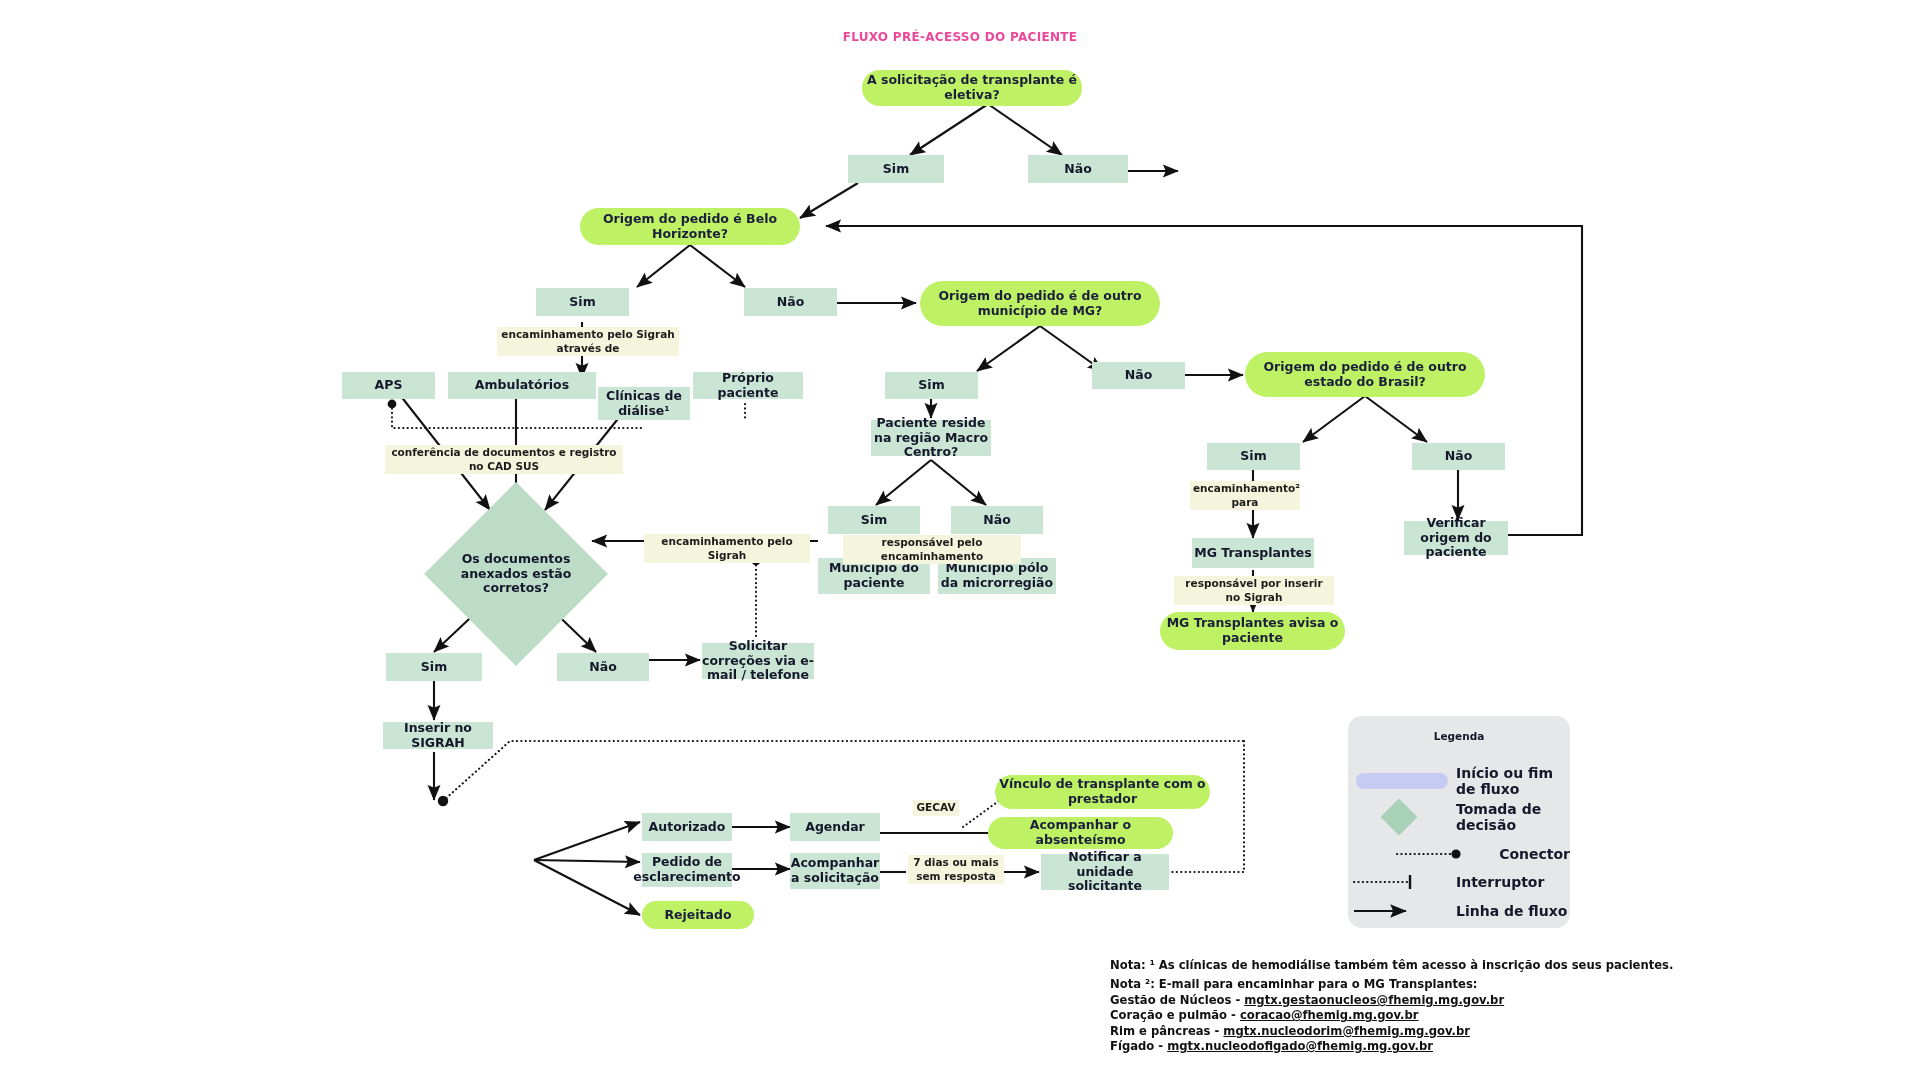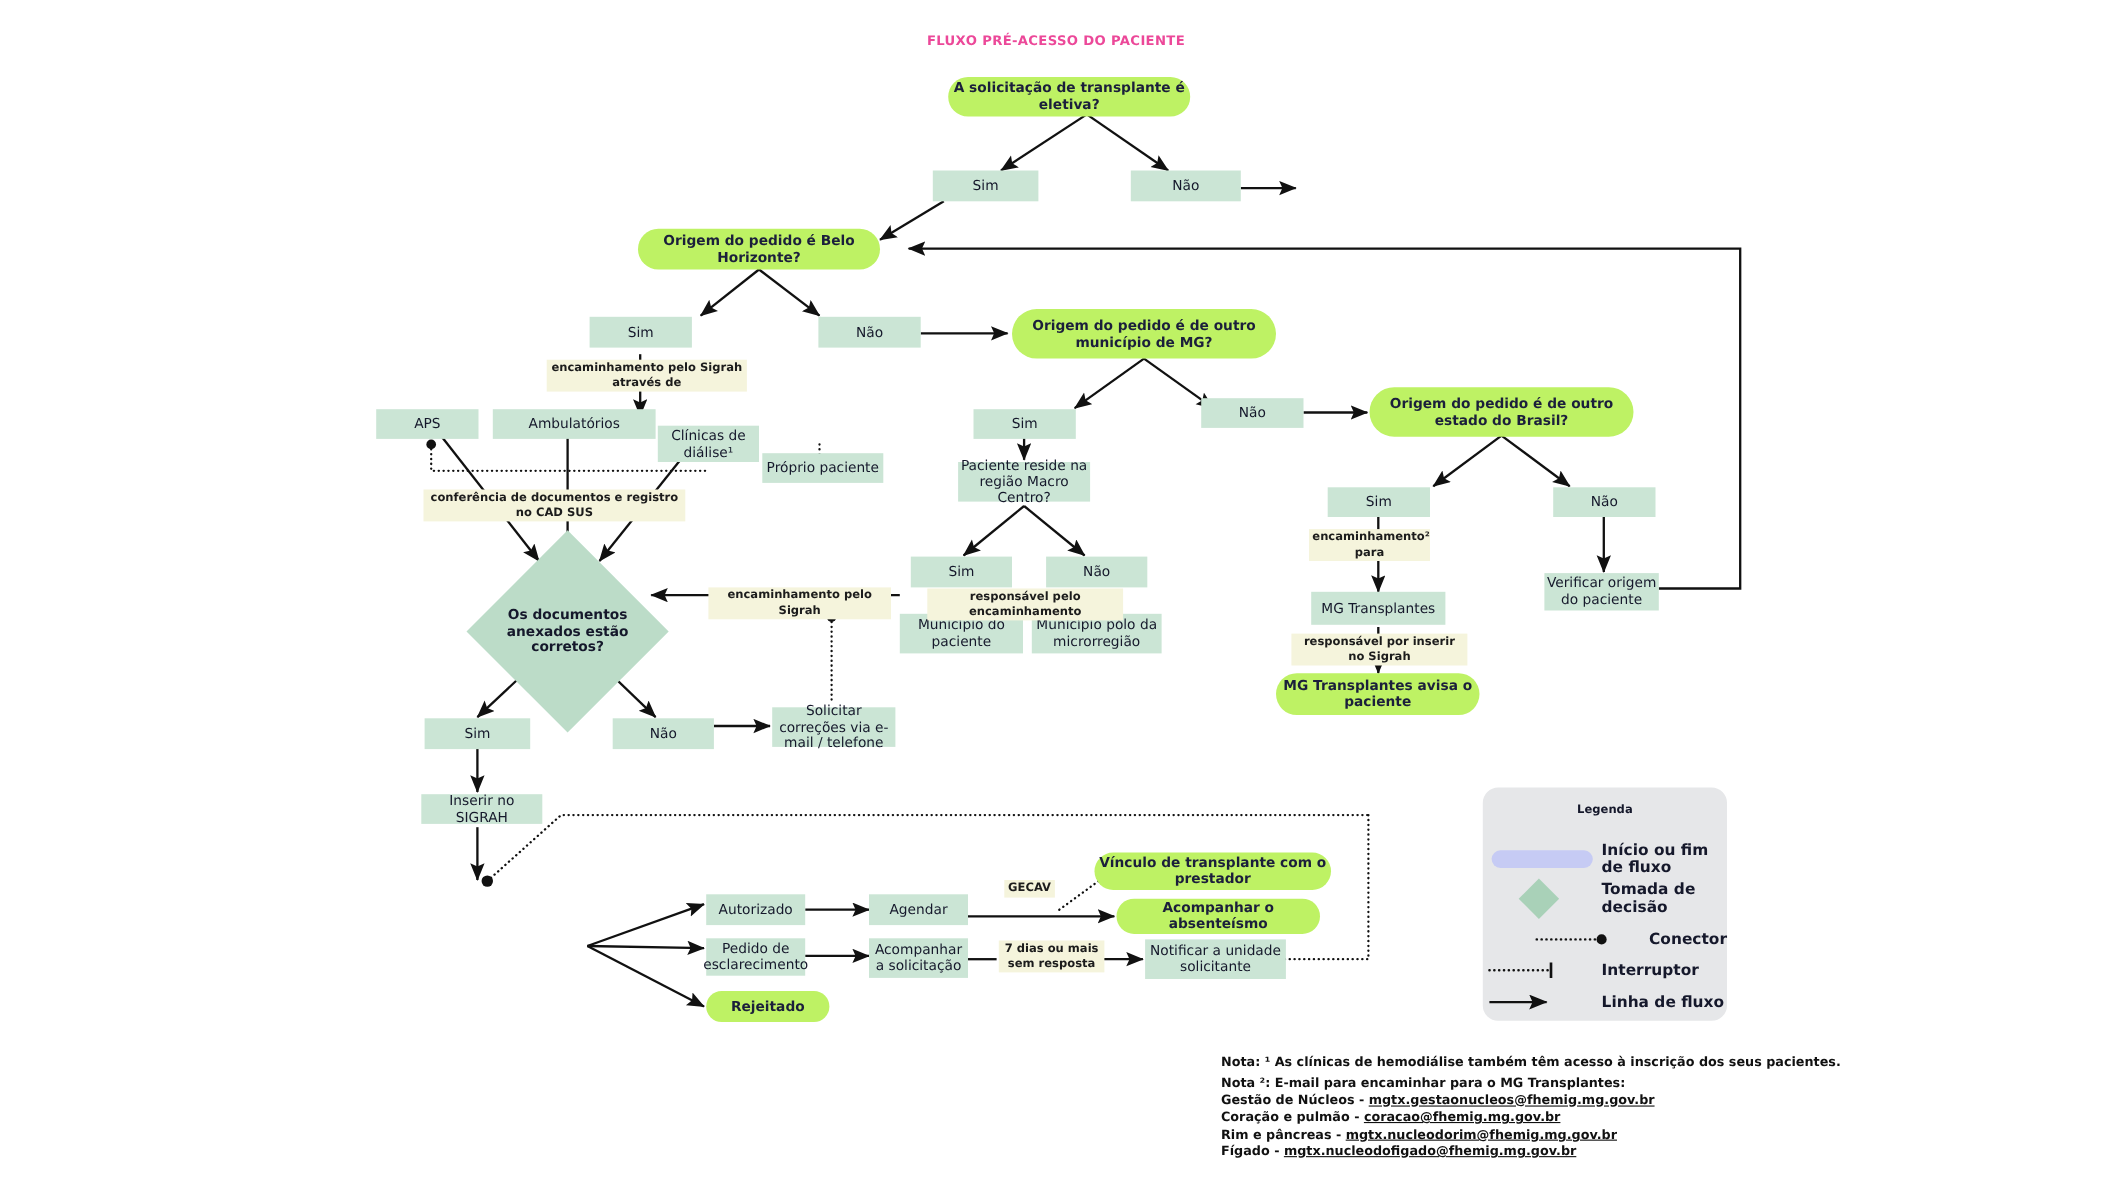--- a/index.html
+++ b/index.html
@@ -35,21 +35,21 @@
     align-items: center;
     justify-content: center;
     text-align: center;
     color: #15182b;
     line-height: 1.18;
     z-index: 3;
   }
   .n-proc {
     background: #cbe5d5;
     font-size: 12.5px;
-    font-weight: 400;
+    font-weight: 700;
   }
   .n-term {
     background: #bef264;
     border-radius: 999px;
     font-size: 12.5px;
     font-weight: 600;
     color: #1b1f3b;
   }
   .n-dec {
     background: transparent;
@@ -318,21 +318,21 @@
   </div>
 
   <div class="node n-proc" style="left:448px; top:372px; width:148px; height:27px;">
     <span>Ambulatórios</span>
   </div>
 
   <div class="node n-proc" style="left:598px; top:387px; width:92px; height:33px;">
     <span>Clínicas de diálise¹</span>
   </div>
 
-  <div class="node n-proc" style="left:693px; top:372px; width:110px; height:27px;margin-top:40px;">
+  <div class="node n-proc" style="left:693px; top:372px; width:110px; height:27px;">
     <span>Próprio paciente</span>
   </div>
 
   <div class="node n-dec" style="left:451px; top:509px; width:130px; height:130px;">
     <div class="dia"></div>
     <span class="dtext">Os documentos anexados estão corretos?</span>
   </div>
 
   <div class="node n-proc" style="left:386px; top:653px; width:96px; height:28px;">
     <span>Sim</span>
@@ -400,21 +400,21 @@
   </div>
 
   <div class="node n-proc" style="left:790px; top:853px; width:90px; height:36px;">
     <span>Acompanhar a solicitação</span>
   </div>
 
   <div class="node n-term" style="left:995px; top:775px; width:215px; height:34px;">
     <span>Vínculo de transplante com o prestador</span>
   </div>
 
-  <div class="node n-term" style="left:1015px; top:817px; width:185px; height:32px;align-items:center;">
+  <div class="node n-term" style="left:988px; top:817px; width:185px; height:32px;align-items:center;">
     <span>Acompanhar o absenteísmo</span>
   </div>
 
   <div class="node n-proc" style="left:1041px; top:854px; width:128px; height:36px;">
     <span>Notificar a unidade solicitante</span>
   </div>
 
   <div class="e-label" style="left:497px; top:327px; width:182px;">encaminhamento pelo Sigrah através de</div>
 
   <div class="e-label" style="left:385px; top:445px; width:238px;">conferência de documentos e registro no CAD SUS</div>

